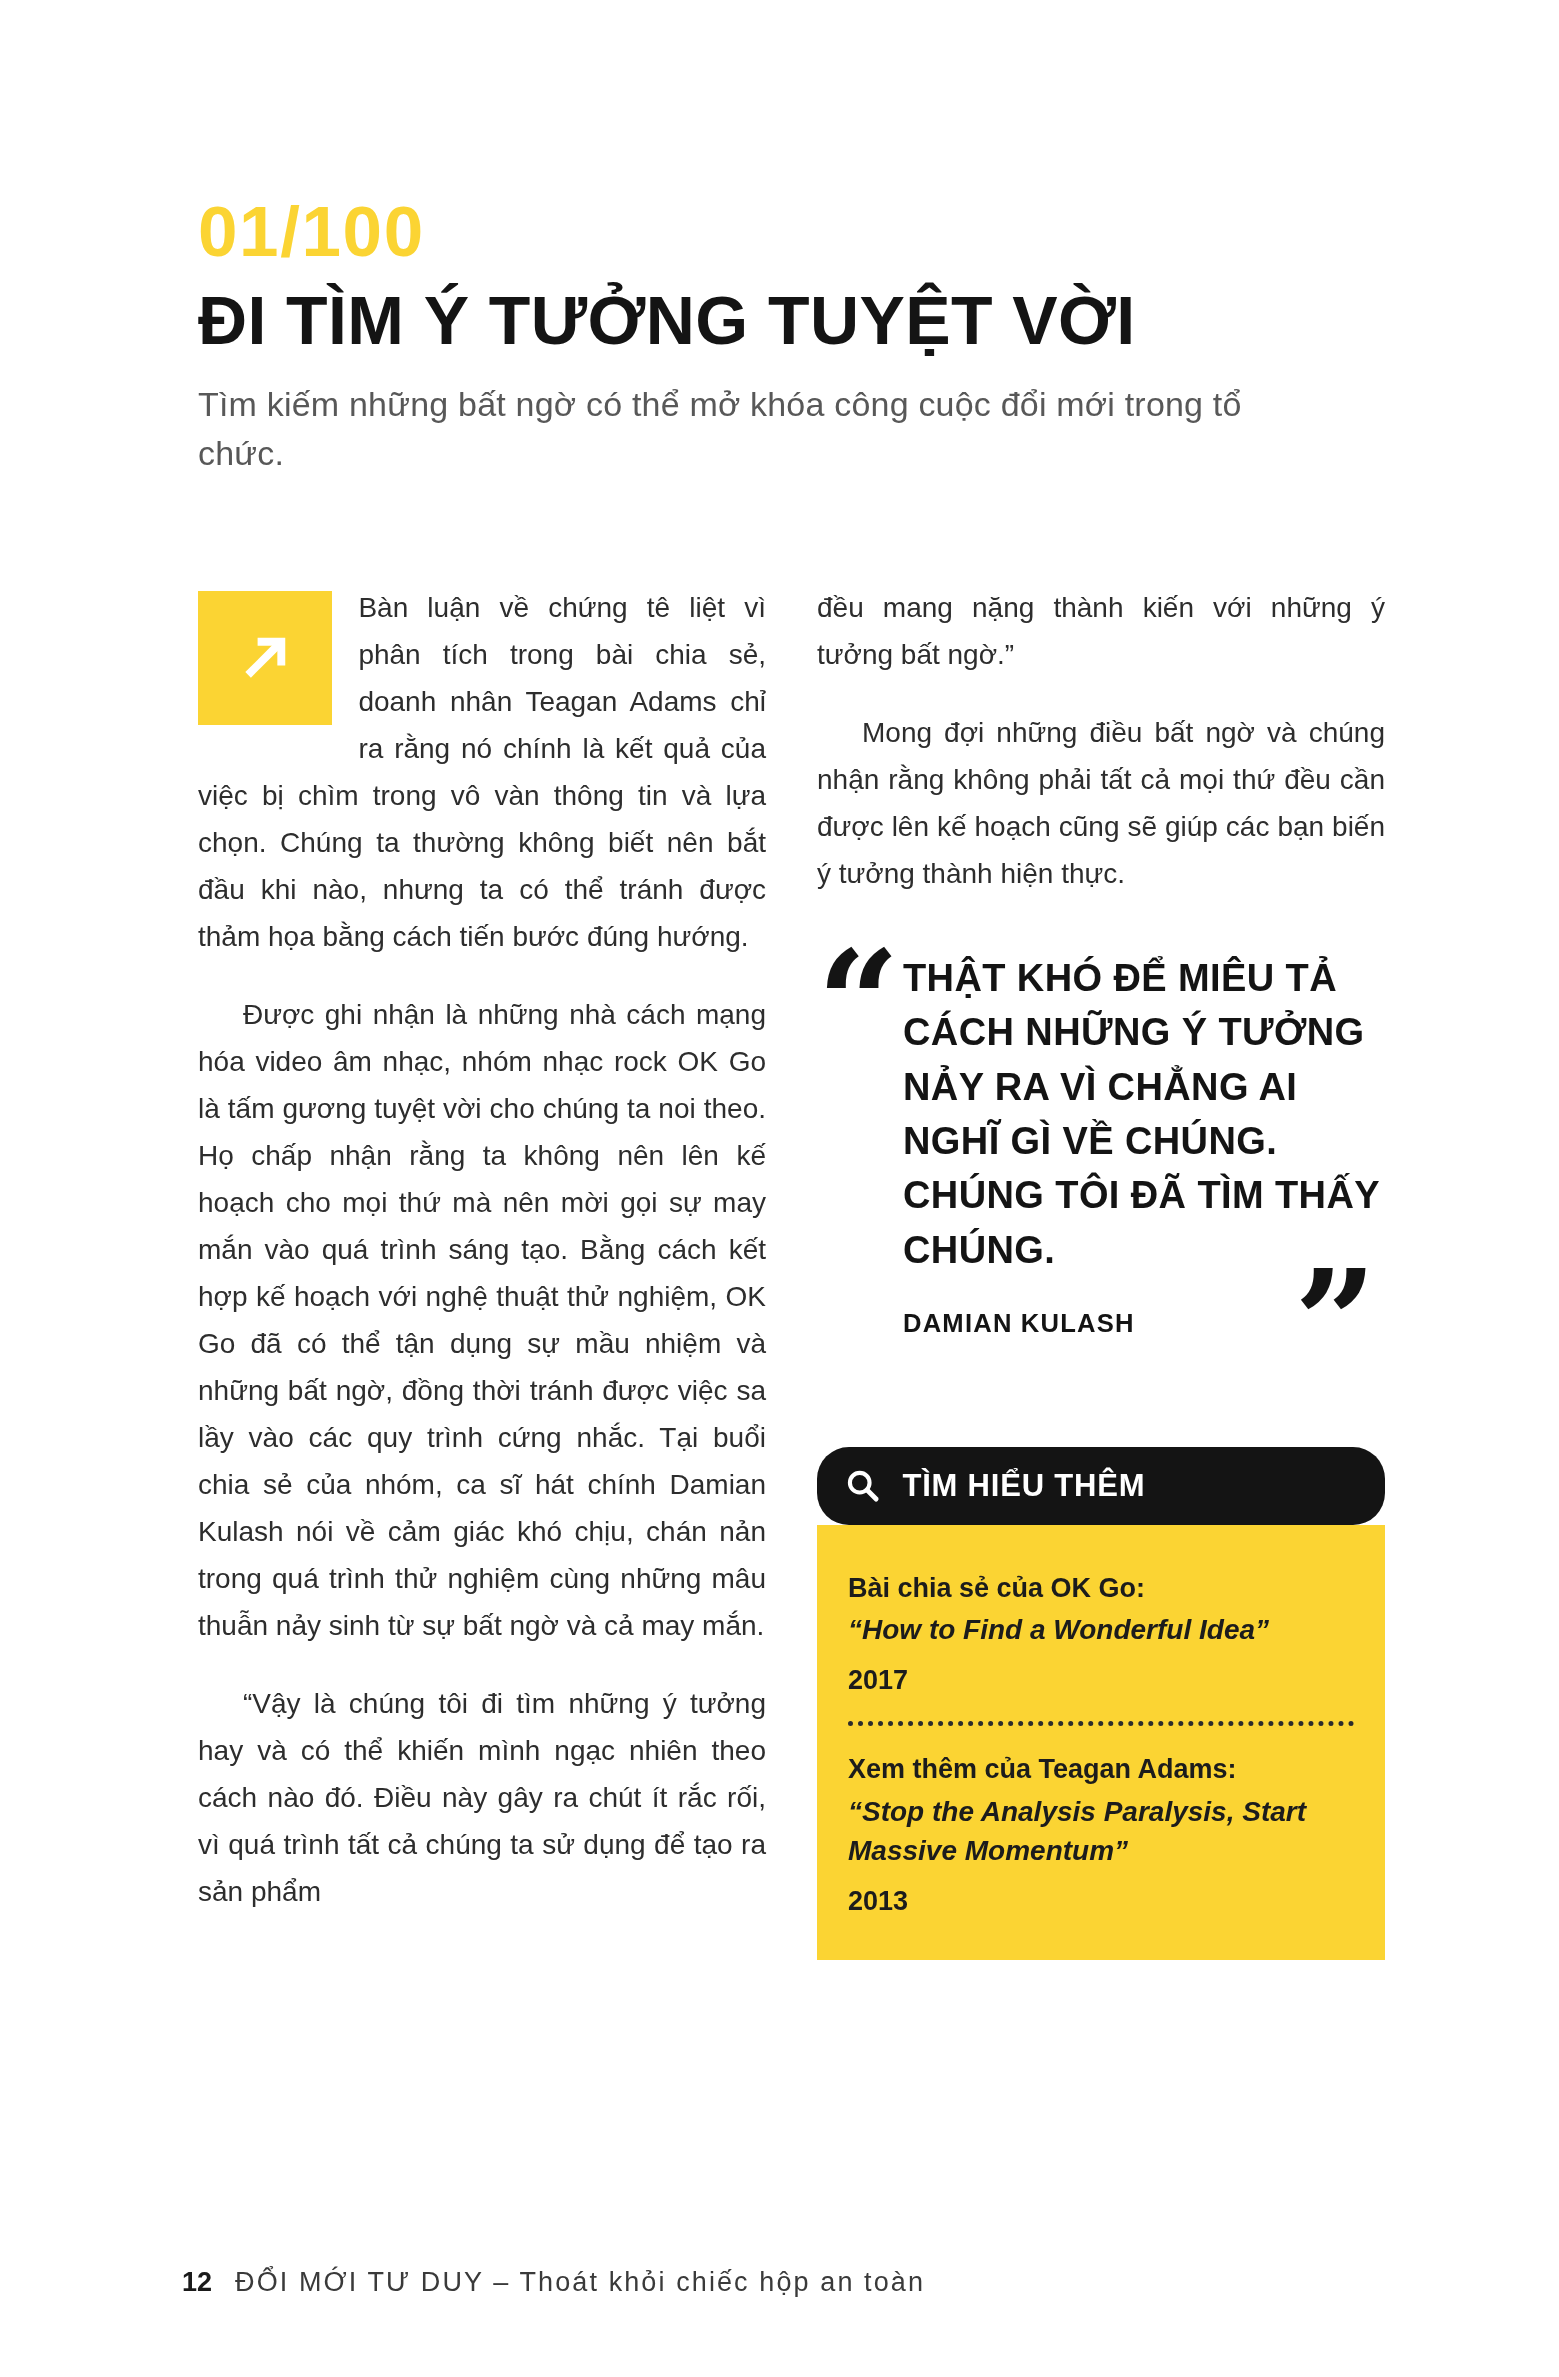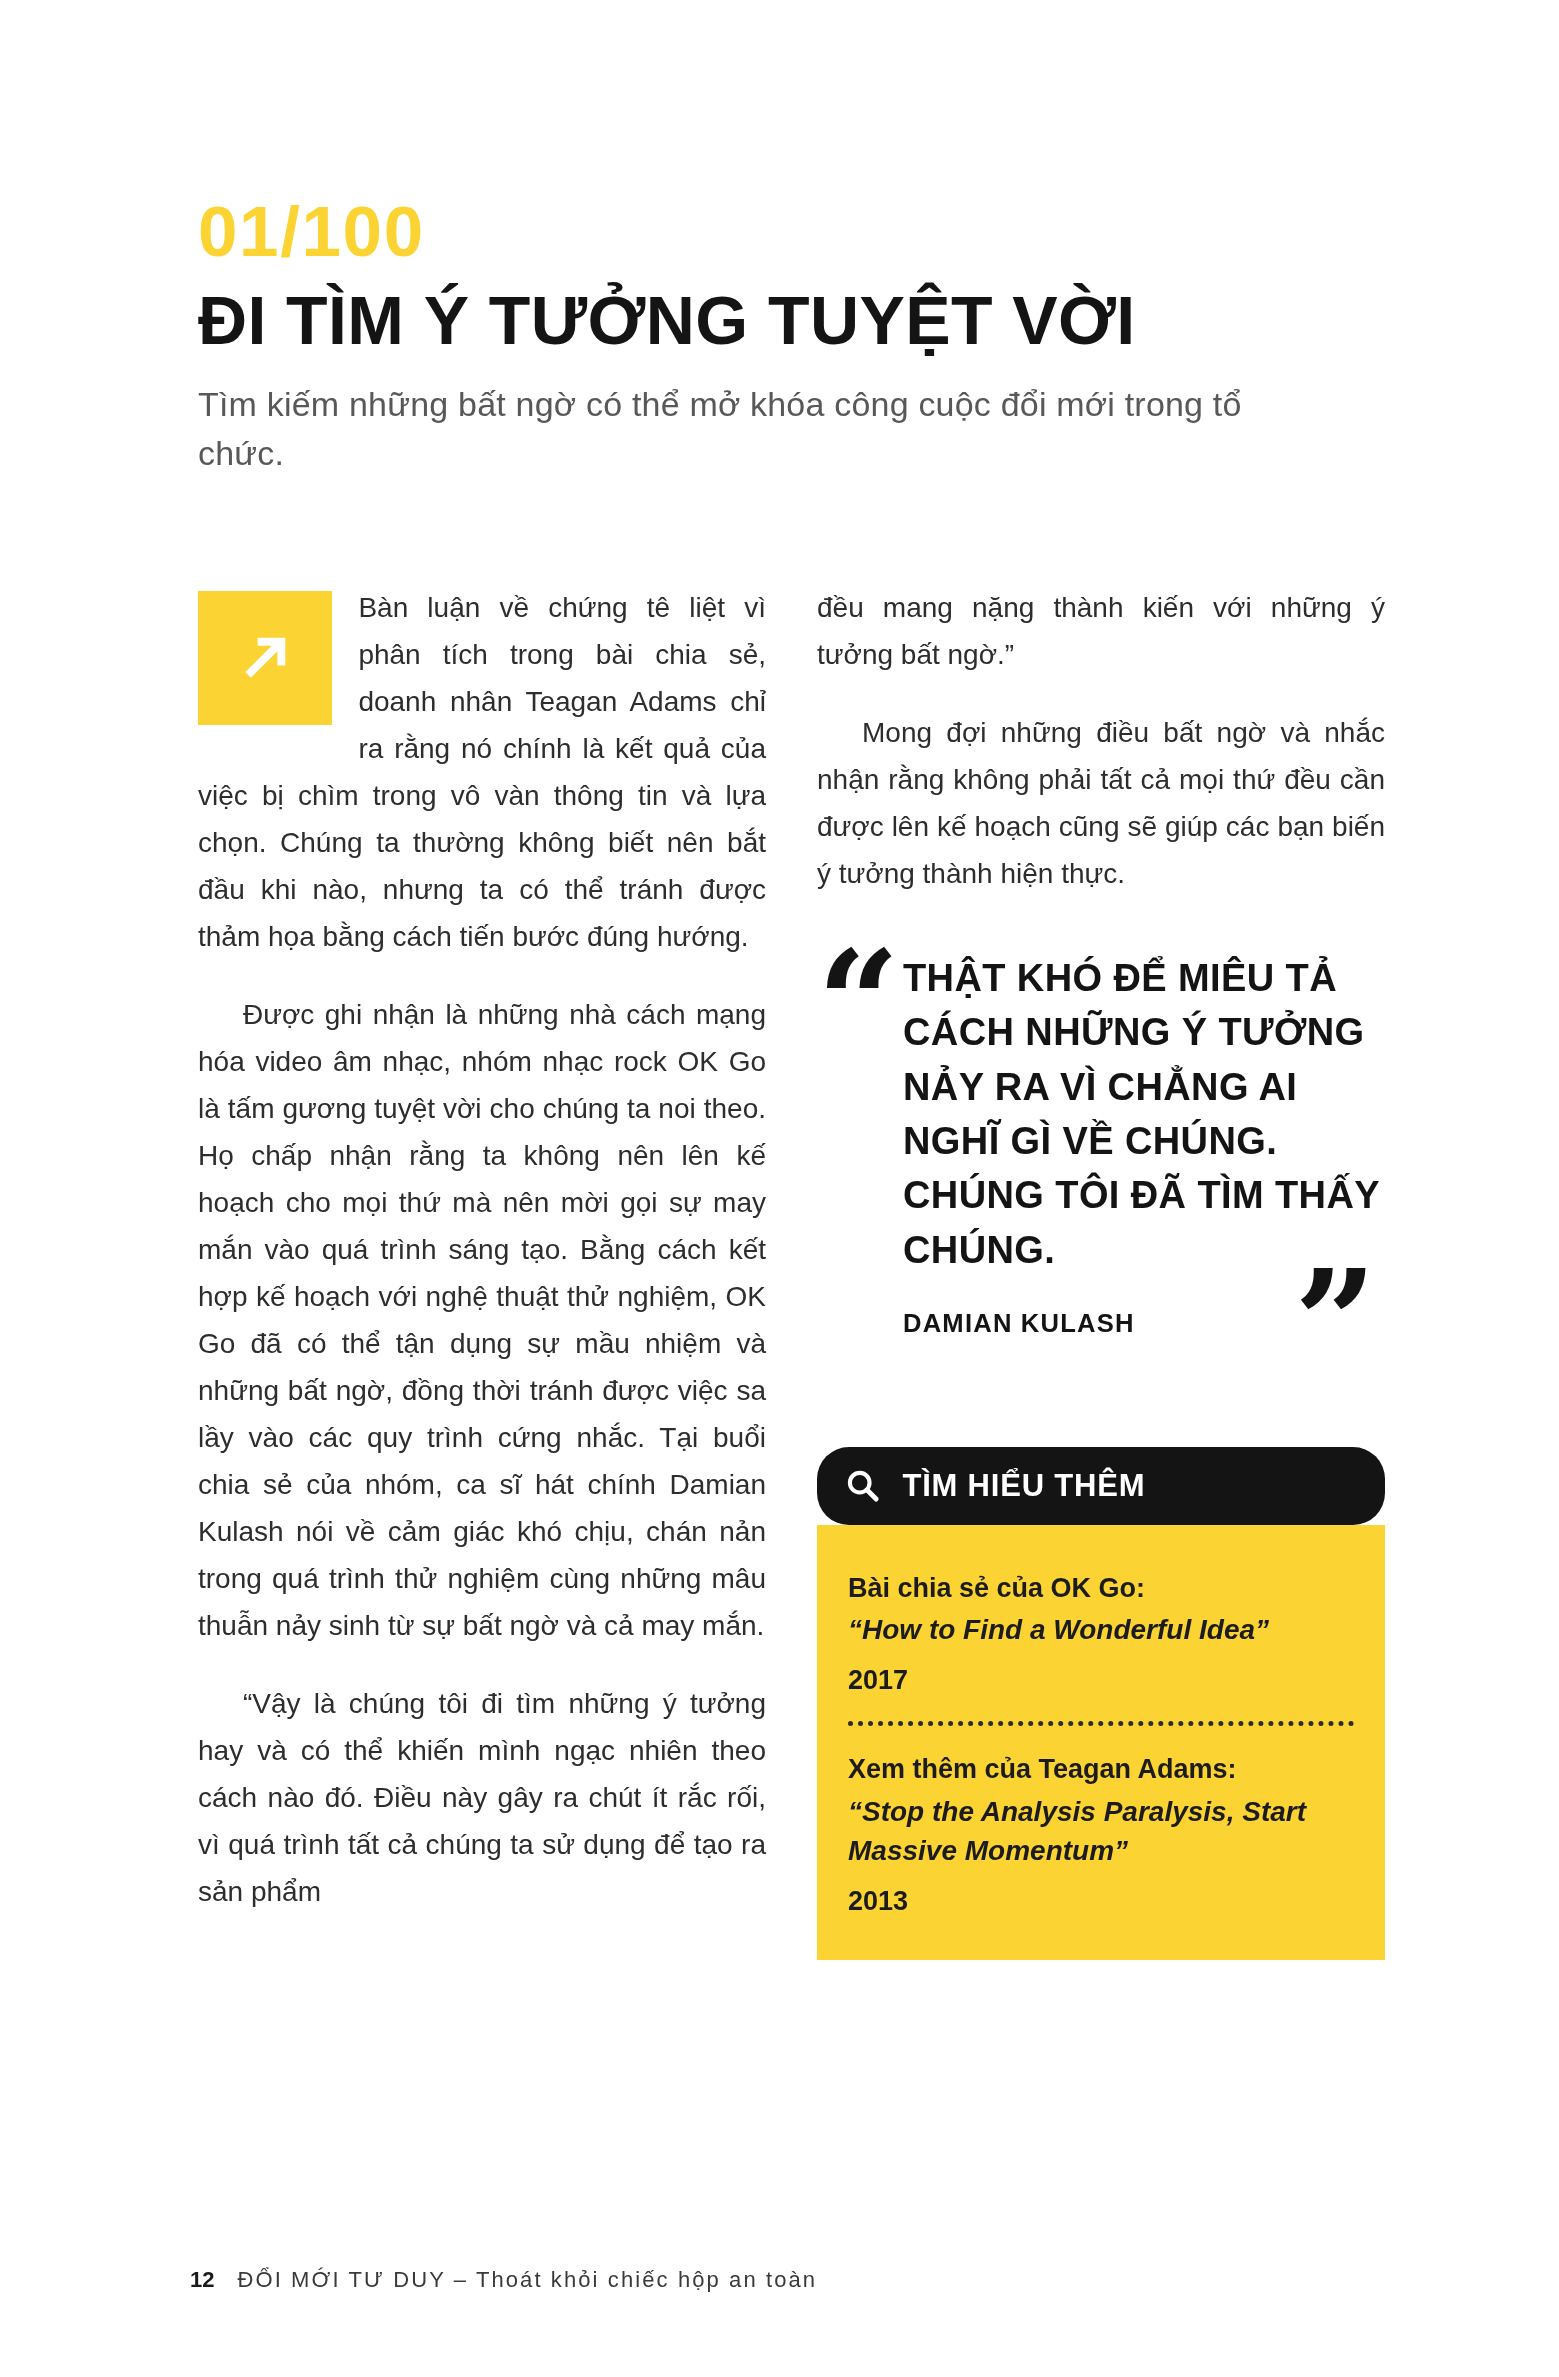--- a/index.html
+++ b/index.html
@@ -82,22 +82,22 @@
     font-weight:bold;font-size:31px;letter-spacing:0.8px;border-radius:32px;
   }
   .lm-search svg{display:block;}
   .lm-body{background:var(--accent);padding:48px 31px 43px 31px;color:#1c1c1c;}
   .lm-label{font-weight:bold;font-size:27px;margin-bottom:6.6px;}
   .lm-title{font-weight:bold;font-style:italic;font-size:28px;line-height:1.4;}
   .lm-year{font-weight:bold;font-size:27px;margin-top:16px;}
   .lm-divider{border-top:5px dotted #2c2c2c;margin:25px 0 28px 0;}
   
   .page-footer{
-    position:absolute;left:190px;top:2267px;
-    font-size:22px;color:#3a3a3a;letter-spacing:2.1px;
+    position:absolute;left:182px;top:2267px;
+    font-size:27px;color:#3a3a3a;letter-spacing:2.1px;
     display:flex;align-items:center;
   }
   .pf-num{font-weight:bold;color:#1a1a1a;margin-right:23px;letter-spacing:0;}
 </style>
 </head>
 <body>
 
 <div class="page">
 
   <header class="page-header">
@@ -117,21 +117,21 @@
           </svg>
         </span>
         <span>Bàn luận về chứng tê liệt vì phân tích trong bài chia sẻ, doanh nhân Teagan Adams chỉ ra rằng nó chính là kết quả của việc bị chìm trong vô vàn thông tin và lựa chọn. Chúng ta thường không biết nên bắt đầu khi nào, nhưng ta có thể tránh được thảm họa bằng cách tiến bước đúng hướng.</span>
       </p>
       <p class="body-p indent">Được ghi nhận là những nhà cách mạng hóa video âm nhạc, nhóm nhạc rock OK Go là tấm gương tuyệt vời cho chúng ta noi theo. Họ chấp nhận rằng ta không nên lên kế hoạch cho mọi thứ mà nên mời gọi sự may mắn vào quá trình sáng tạo. Bằng cách kết hợp kế hoạch với nghệ thuật thử nghiệm, OK Go đã có thể tận dụng sự mầu nhiệm và những bất ngờ, đồng thời tránh được việc sa lầy vào các quy trình cứng nhắc. Tại buổi chia sẻ của nhóm, ca sĩ hát chính Damian Kulash nói về cảm giác khó chịu, chán nản trong quá trình thử nghiệm cùng những mâu thuẫn nảy sinh từ sự bất ngờ và cả may mắn.</p>
       <p class="body-p indent">“Vậy là chúng tôi đi tìm những ý tưởng hay và có thể khiến mình ngạc nhiên theo cách nào đó. Điều này gây ra chút ít rắc rối, vì quá trình tất cả chúng ta sử dụng để tạo ra sản phẩm</p>
     </div>
 
     <div class="col col-right">
       <p class="body-p">đều mang nặng thành kiến với những ý tưởng bất ngờ.”</p>
-      <p class="body-p indent">Mong đợi những điều bất ngờ và nhắc nhận rằng không phải tất cả mọi thứ đều cần được lên kế hoạch cũng sẽ giúp các bạn biến ý tưởng thành hiện thực.</p>
+      <p class="body-p indent">Mong đợi những điều bất ngờ và chúng nhận rằng không phải tất cả mọi thứ đều cần được lên kế hoạch cũng sẽ giúp các bạn biến ý tưởng thành hiện thực.</p>
 
       <figure class="pullquote">
         <div class="quote-open">“</div>
         <div class="quote-body">
           <div class="quote-text">THẬT KHÓ ĐỂ MIÊU TẢ CÁCH NHỮNG Ý TƯỞNG NẢY RA VÌ CHẲNG AI NGHĨ GÌ VỀ CHÚNG. CHÚNG TÔI ĐÃ TÌM THẤY CHÚNG.</div>
           <div class="quote-footer">
             <span class="quote-author">DAMIAN KULASH</span>
             <span class="quote-close">”</span>
           </div>
         </div>

